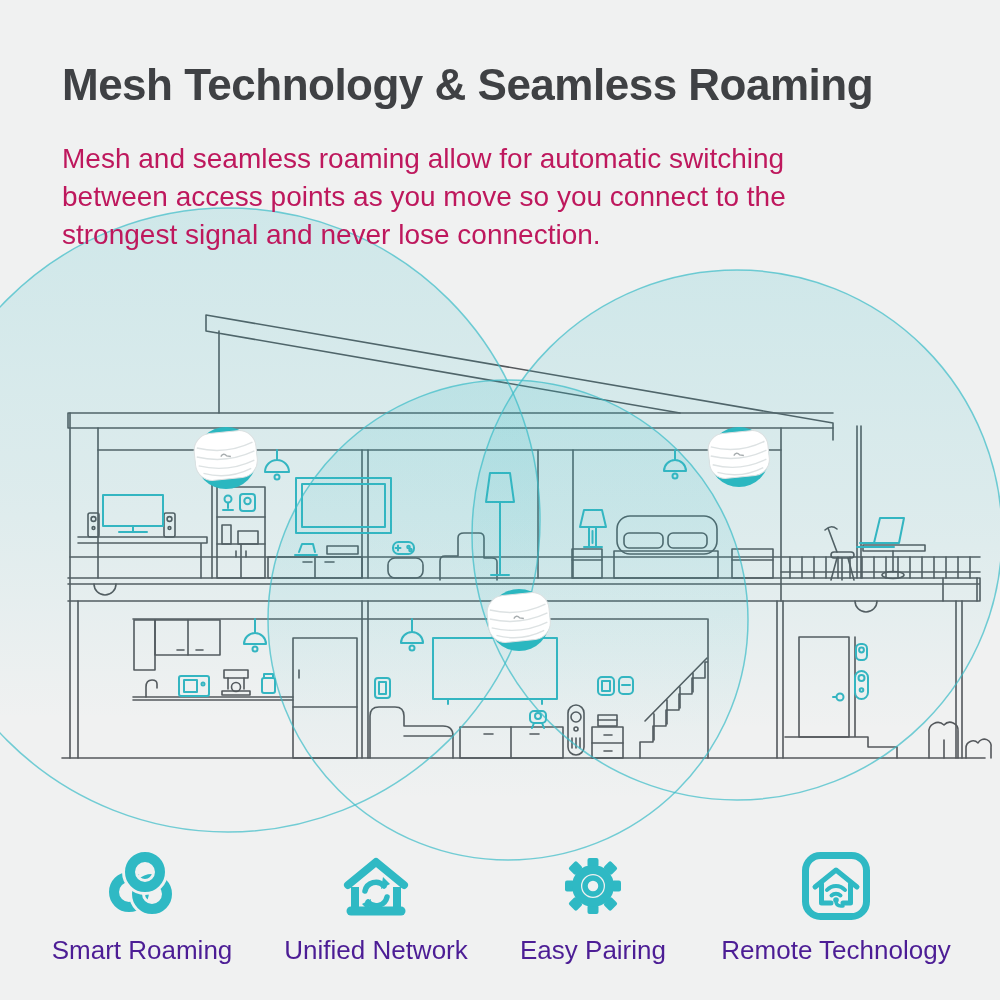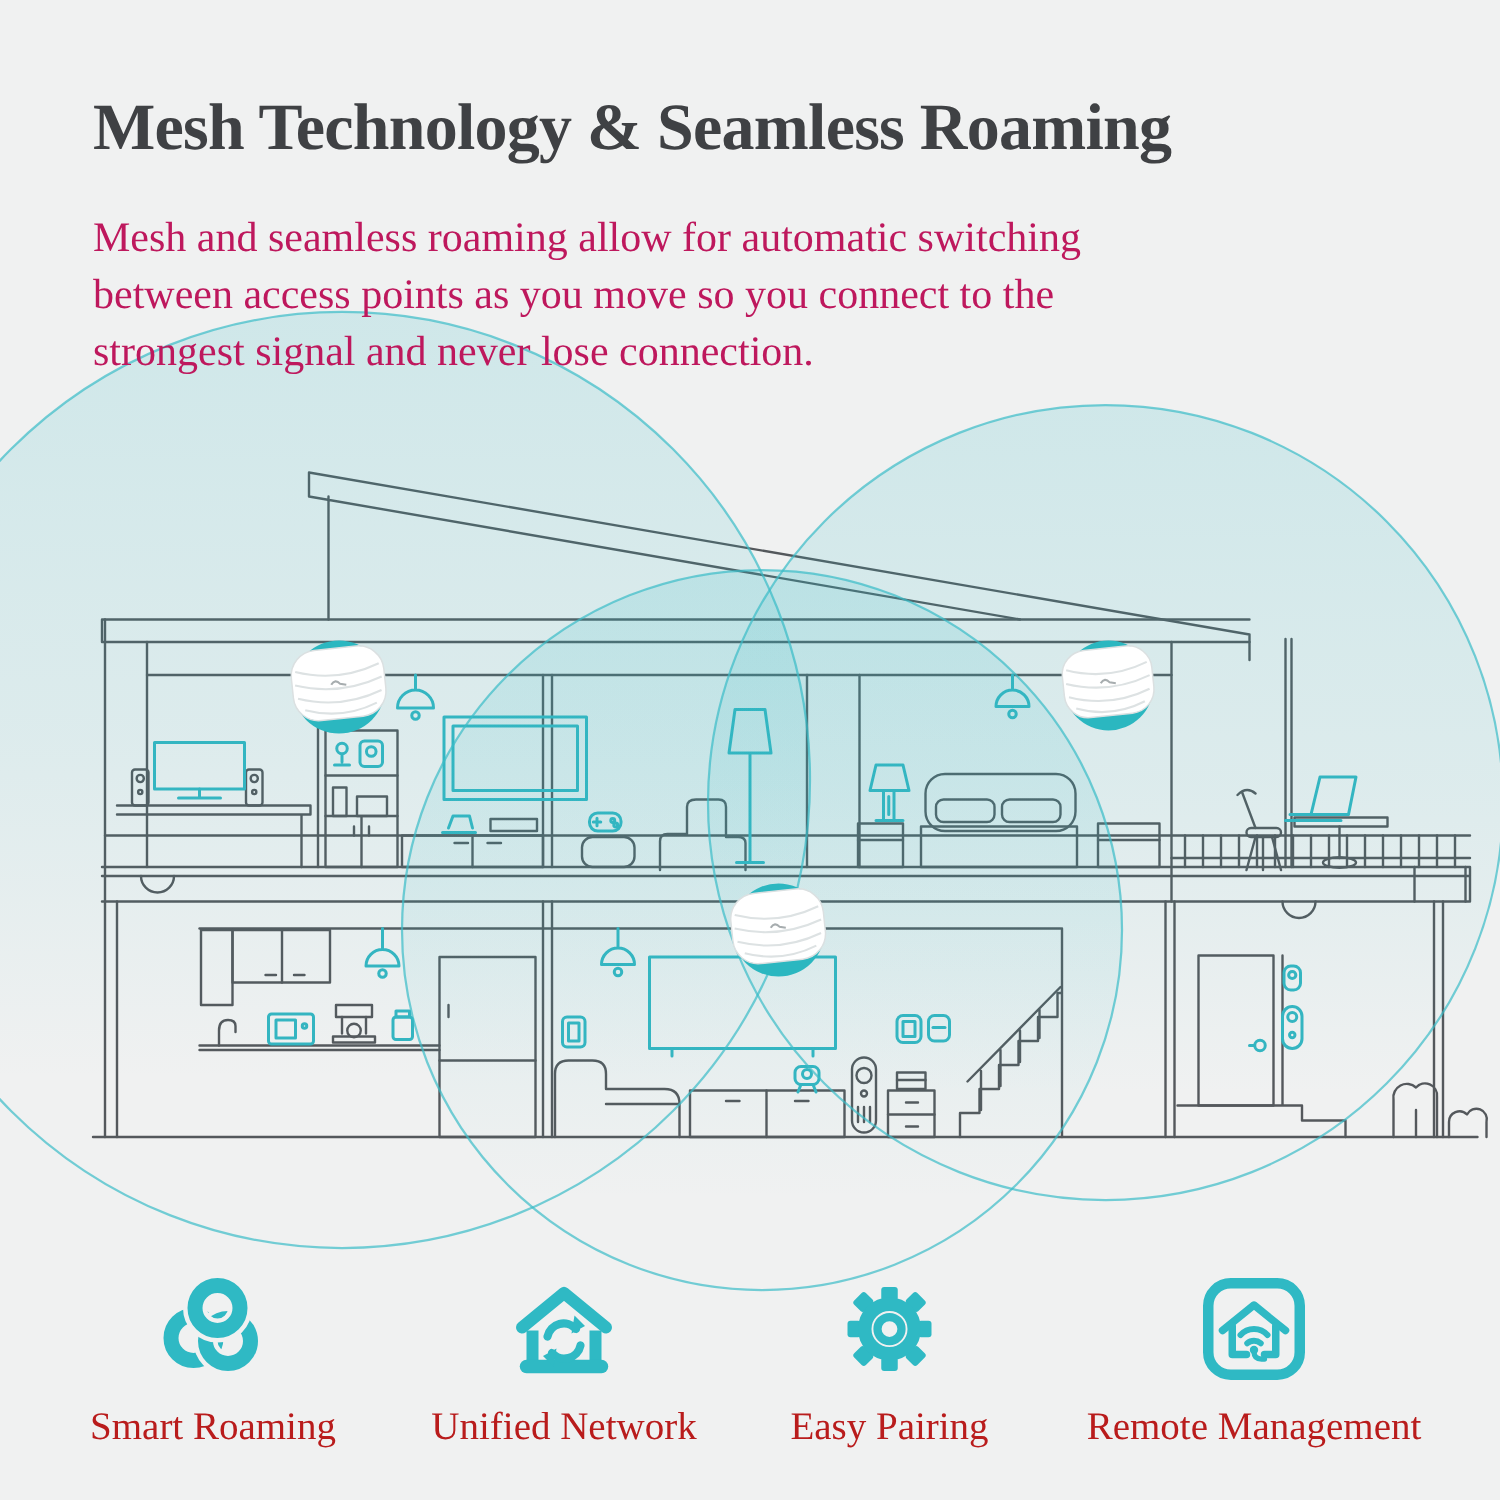--- a/index.html
+++ b/index.html
@@ -1,26 +1,26 @@
 <!DOCTYPE html>
 <html><head>
 <meta charset="utf-8">
 <style>
   html,body{margin:0;padding:0;background:#f0f1f1;}
   .stage{position:relative;width:1000px;height:1000px;background:#f0f1f1;overflow:hidden;
-         font-family:Liberation Serif, serif;}
+         font-family:Liberation Sans, sans-serif;}
   .scene{position:absolute;left:0;top:0;width:1000px;height:1000px;z-index:1;}
   .header{position:absolute;left:62px;top:0;z-index:3;width:880px;}
   .title{position:absolute;left:0;top:62px;width:900px;margin:0;
          font-size:44px;line-height:46px;font-weight:bold;color:#3f4144;letter-spacing:-0.5px;}
   .para{position:absolute;left:0;top:140px;width:840px;margin:0;
         font-size:28px;line-height:38px;font-weight:normal;color:#be185d;white-space:pre-line;}
   .feature{position:absolute;top:850px;width:260px;text-align:center;z-index:3;}
   .feature .ic{display:inline-block;height:74px;}
-  .feature .lbl{margin-top:10px;font-size:26px;color:#b91c1c;line-height:28px;}
+  .feature .lbl{margin-top:10px;font-size:26px;color:#4c1d95;line-height:28px;}
   .f1{left:12px;} .f2{left:246px;} .f3{left:463px;} .f4{left:706px;}
 </style>
 </head>
 <body>
 
 <div class="stage">
 
   <svg class="scene" viewBox="0 0 1000 1000">
     <defs>
       <linearGradient id="g1" gradientUnits="userSpaceOnUse" x1="0" y1="208" x2="0" y2="720">
@@ -277,16 +277,16 @@
       <svg width="72" height="72" viewBox="0 0 72 72" fill="none">
         <rect x="5.5" y="5.5" width="61" height="61" rx="15" stroke="#2fb9c4" stroke-width="7"></rect>
         <path d="M15 37 L36 20 L57 37" stroke="#2fb9c4" stroke-width="5" stroke-linecap="round" stroke-linejoin="round"></path>
         <path d="M21.5 34 V53 M50.5 34 V53 M21.5 53 H31 M43 53 H50.5" stroke="#2fb9c4" stroke-width="5" stroke-linecap="round"></path>
         <path d="M27 40 a12 12 0 0 1 18 0" stroke="#2fb9c4" stroke-width="4" stroke-linecap="round"></path>
         <path d="M31.5 45.5 a7 7 0 0 1 9 0" stroke="#2fb9c4" stroke-width="4" stroke-linecap="round"></path>
         <circle cx="36" cy="50" r="2.8" fill="#2fb9c4"></circle>
         <path d="M36 51 q0 5 5 5 h2" stroke="#2fb9c4" stroke-width="3.5" stroke-linecap="round"></path>
       </svg>
     </span>
-    <div class="lbl">Remote Management</div>
+    <div class="lbl">Remote Technology</div>
   </div>
 
 </div>
 
 </body></html>

